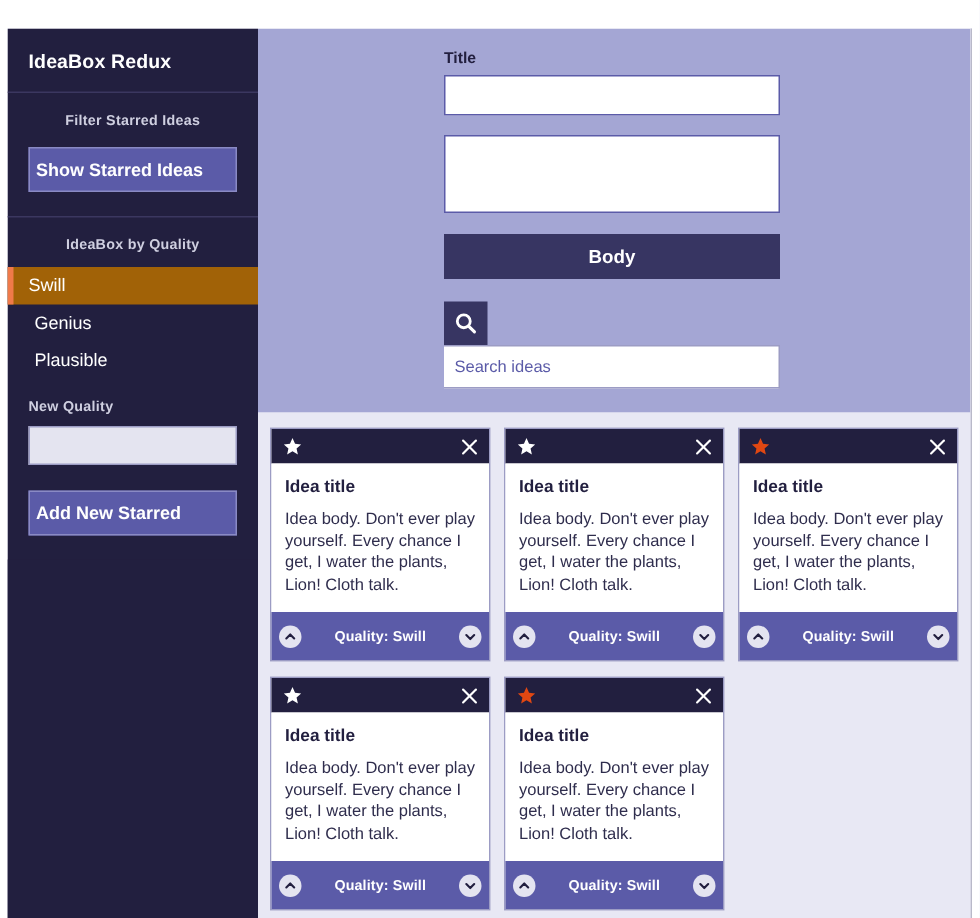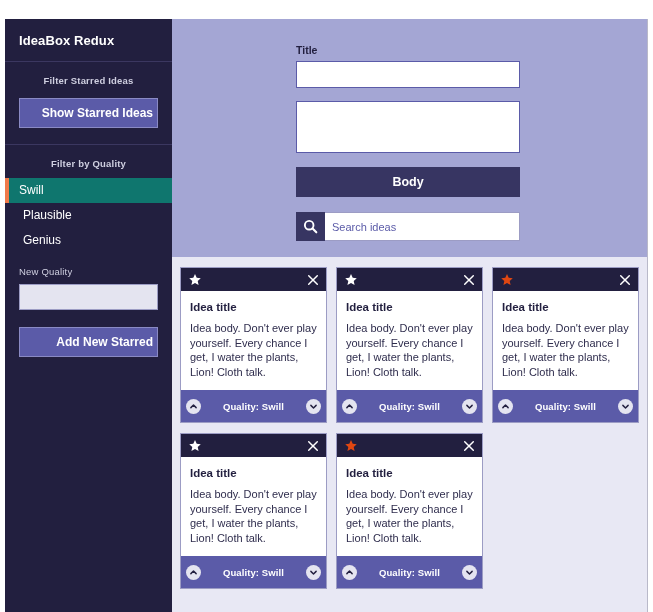--- a/index.html
+++ b/index.html
@@ -63,45 +63,45 @@
   .sidebar-button {
     display: block;
     width: 100%;
     background: #5b5ba8;
     color: #ffffff;
     border: 1px solid #8a8ac4;
     font-family: "Liberation Sans", sans-serif;
     font-size: 12px;
     font-weight: bold;
     padding: 7px 4px;
-    text-align: right;
+    text-align: left;
     cursor: pointer;
   }
 
   .quality-section { padding: 13px 0 0 0; }
   .quality-section .section-label { padding: 0 14px; margin-bottom: 9px; }
 
   .quality-list { list-style: none; }
   .quality-item {
     font-size: 12px;
     color: #ffffff;
     padding: 5px 14px 6px 14px;
     cursor: pointer;
     border-left: 4px solid transparent;
   }
   .quality-item.active {
-    background: #0f766e;
+    background: #a16207;
     border-left: 4px solid #f07a4a;
     padding-left: 10px;
   }
 
   .newq-block { padding: 13px 14px 16px 14px; }
   .newq-label {
     font-size: 9.5px;
-    font-weight: normal;
+    font-weight: bold;
     color: #cfcfe0;
     letter-spacing: 0.2px;
     margin-bottom: 7px;
   }
   .newq-input {
     display: block;
     width: 100%;
     height: 26px;
     background: #e4e4f0;
     border: 1px solid #9c9cc4;
@@ -128,21 +128,20 @@
     padding: 14px 0 16px 0;
     flex: 0 0 auto;
   }
   .form-inner { width: 224px; margin: 0 auto 0 124px; }
 
   .field-label {
     font-size: 10.5px;
     font-weight: bold;
     color: #221f3f;
     margin-bottom: 5px;
-    margin-top: 11px;
   }
 
   .text-input {
     display: block;
     width: 100%;
     height: 27px;
     background: #ffffff;
     border: 1px solid #5b5ba8;
     font-family: "Liberation Sans", sans-serif;
     font-size: 12px;
@@ -171,21 +170,21 @@
     border: none;
     color: #ffffff;
     font-family: "Liberation Sans", sans-serif;
     font-size: 12.5px;
     font-weight: bold;
     padding: 8px 0;
     cursor: pointer;
     margin-bottom: 15px;
   }
 
-  .search-row { display: flex; width: 100%; }
+  .search-row { display: flex; width: 100%; flex-direction: column; }
   .search-icon-box {
     width: 29px;
     flex: 0 0 29px;
     background: #373562;
     display: flex;
     align-items: center;
     justify-content: center;
     cursor: pointer;
   }
   .search-input {
@@ -288,25 +287,25 @@
     <div class="sidebar-header">
       <div class="sidebar-title">IdeaBox Redux</div>
     </div>
 
     <div class="sidebar-section">
       <div class="section-label">Filter Starred Ideas</div>
       <button class="sidebar-button">Show Starred Ideas</button>
     </div>
 
     <div class="quality-section">
-      <div class="section-label">Filter by Quality</div>
+      <div class="section-label">IdeaBox by Quality</div>
       <ul class="quality-list">
         <li class="quality-item active">Swill</li>
+        <li class="quality-item">Genius</li>
         <li class="quality-item">Plausible</li>
-        <li class="quality-item">Genius</li>
       </ul>
     </div>
 
     <div class="newq-block">
       <div class="newq-label">New Quality</div>
       <input class="newq-input" type="text" placeholder="" style="">
       <button class="sidebar-button">Add New Starred</button>
     </div>
 
     <div class="sidebar-filler"></div>

